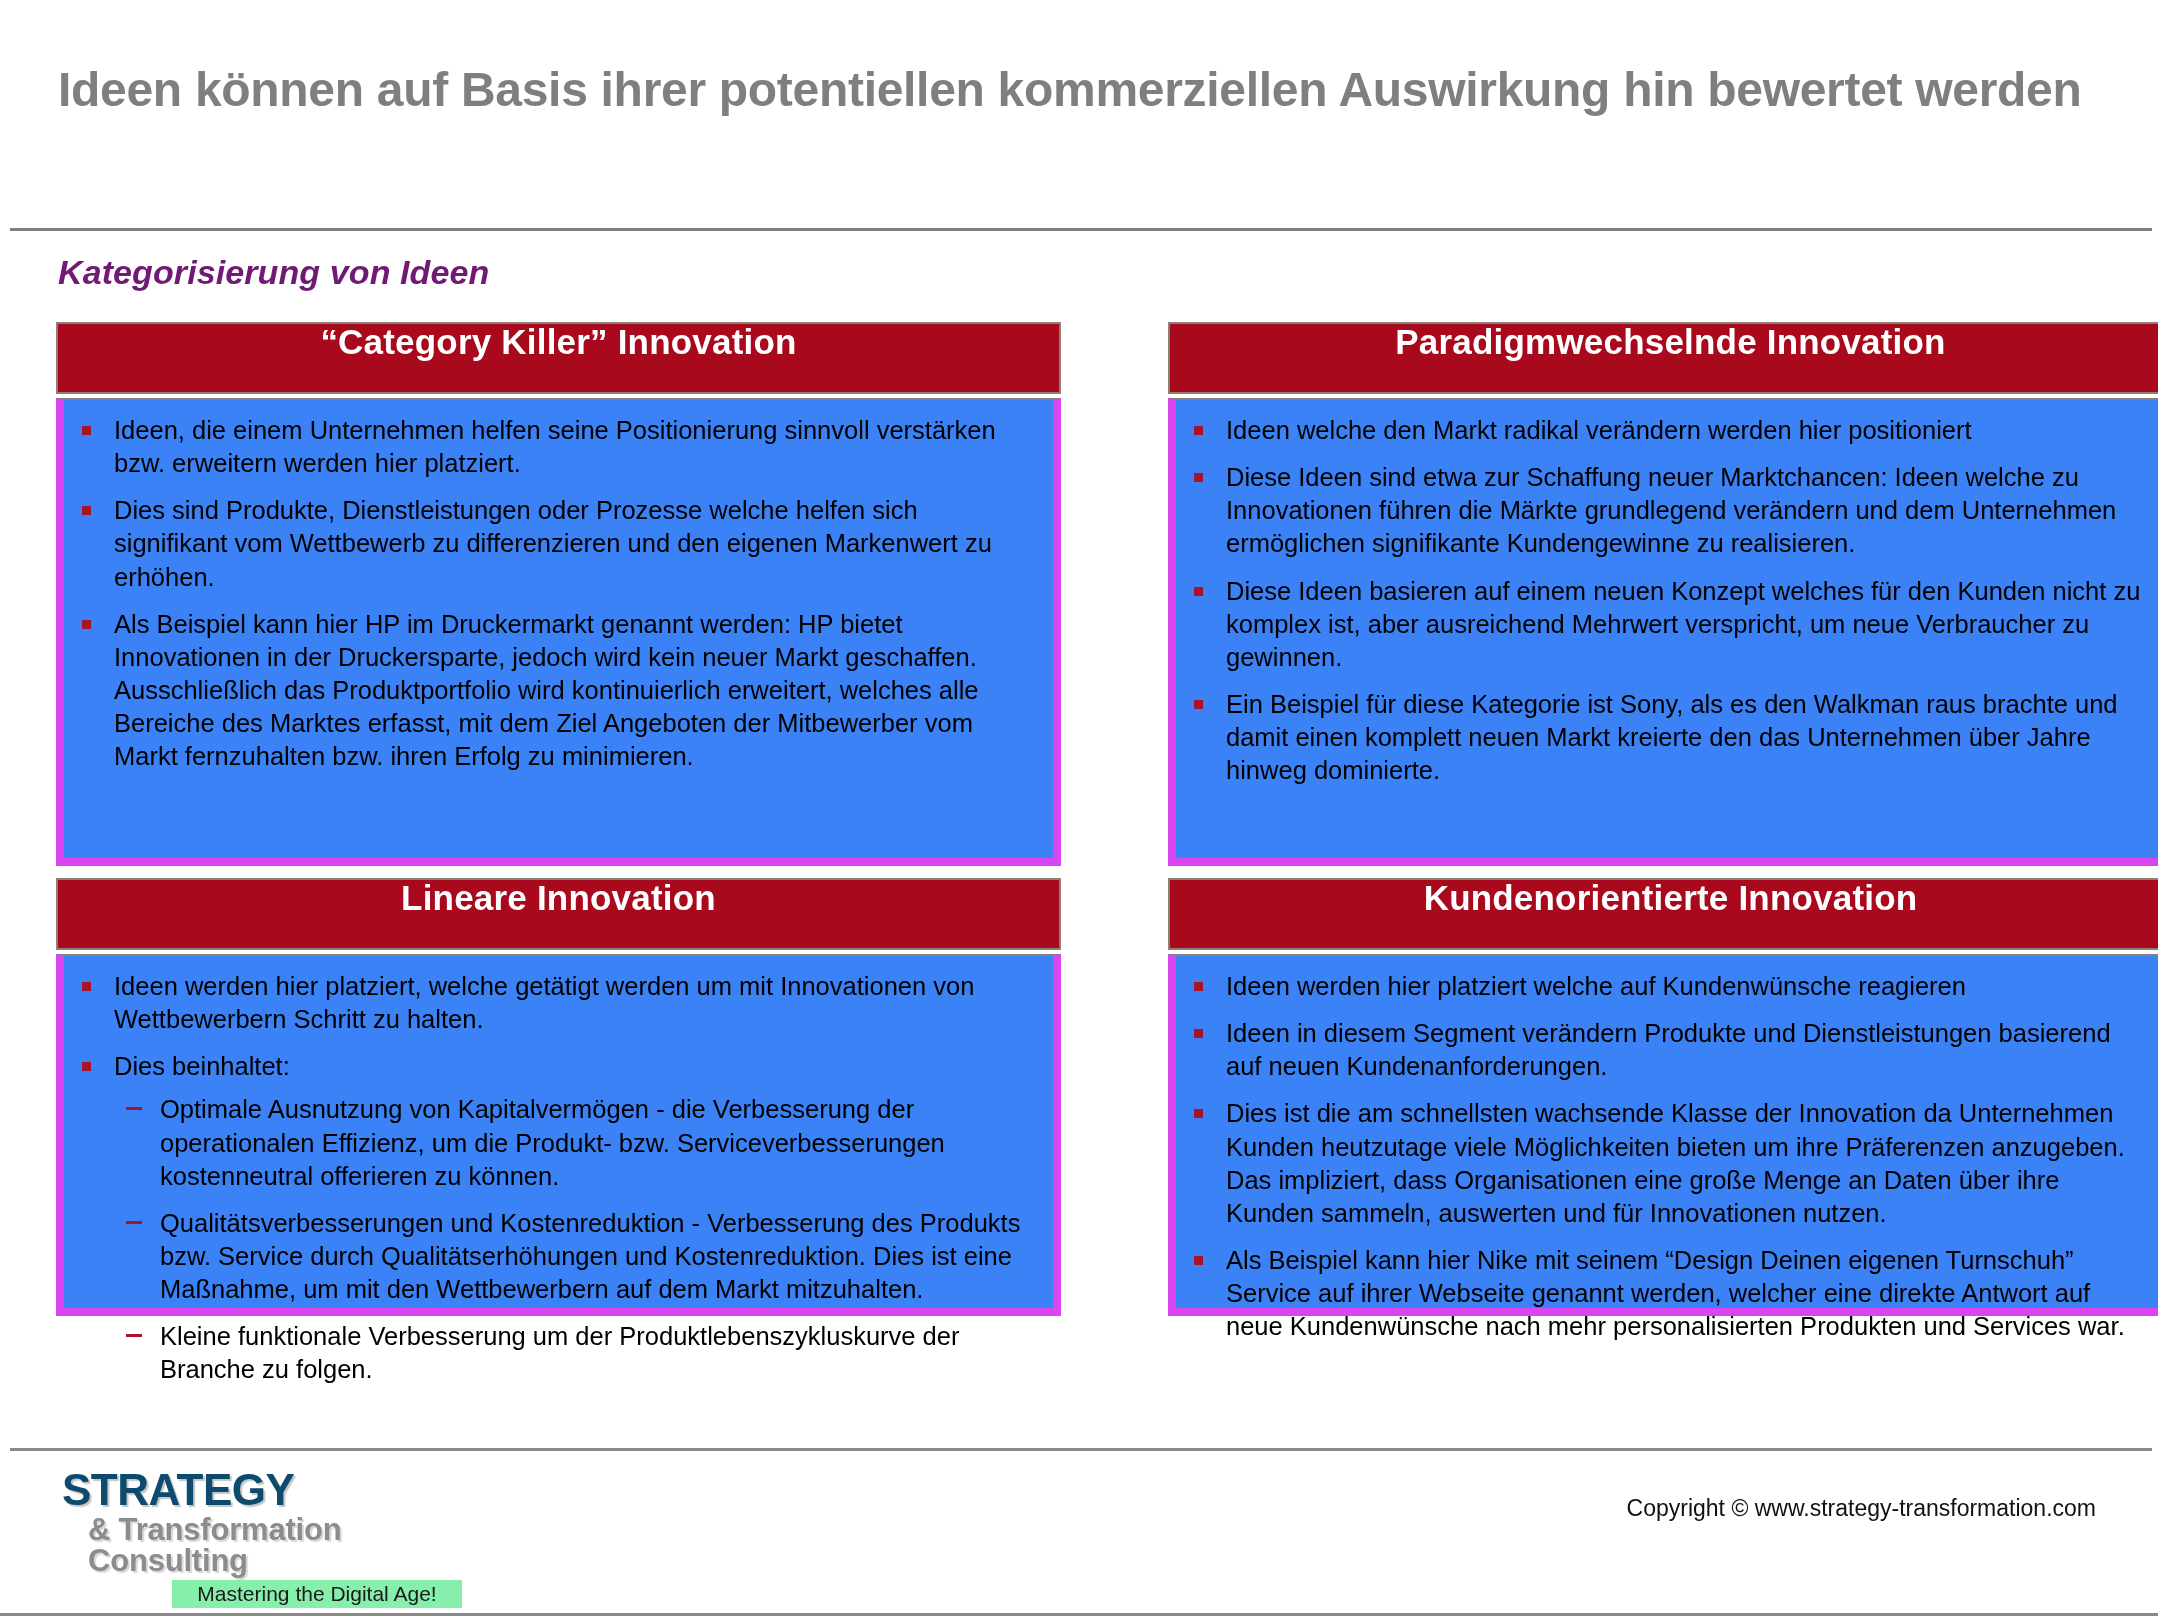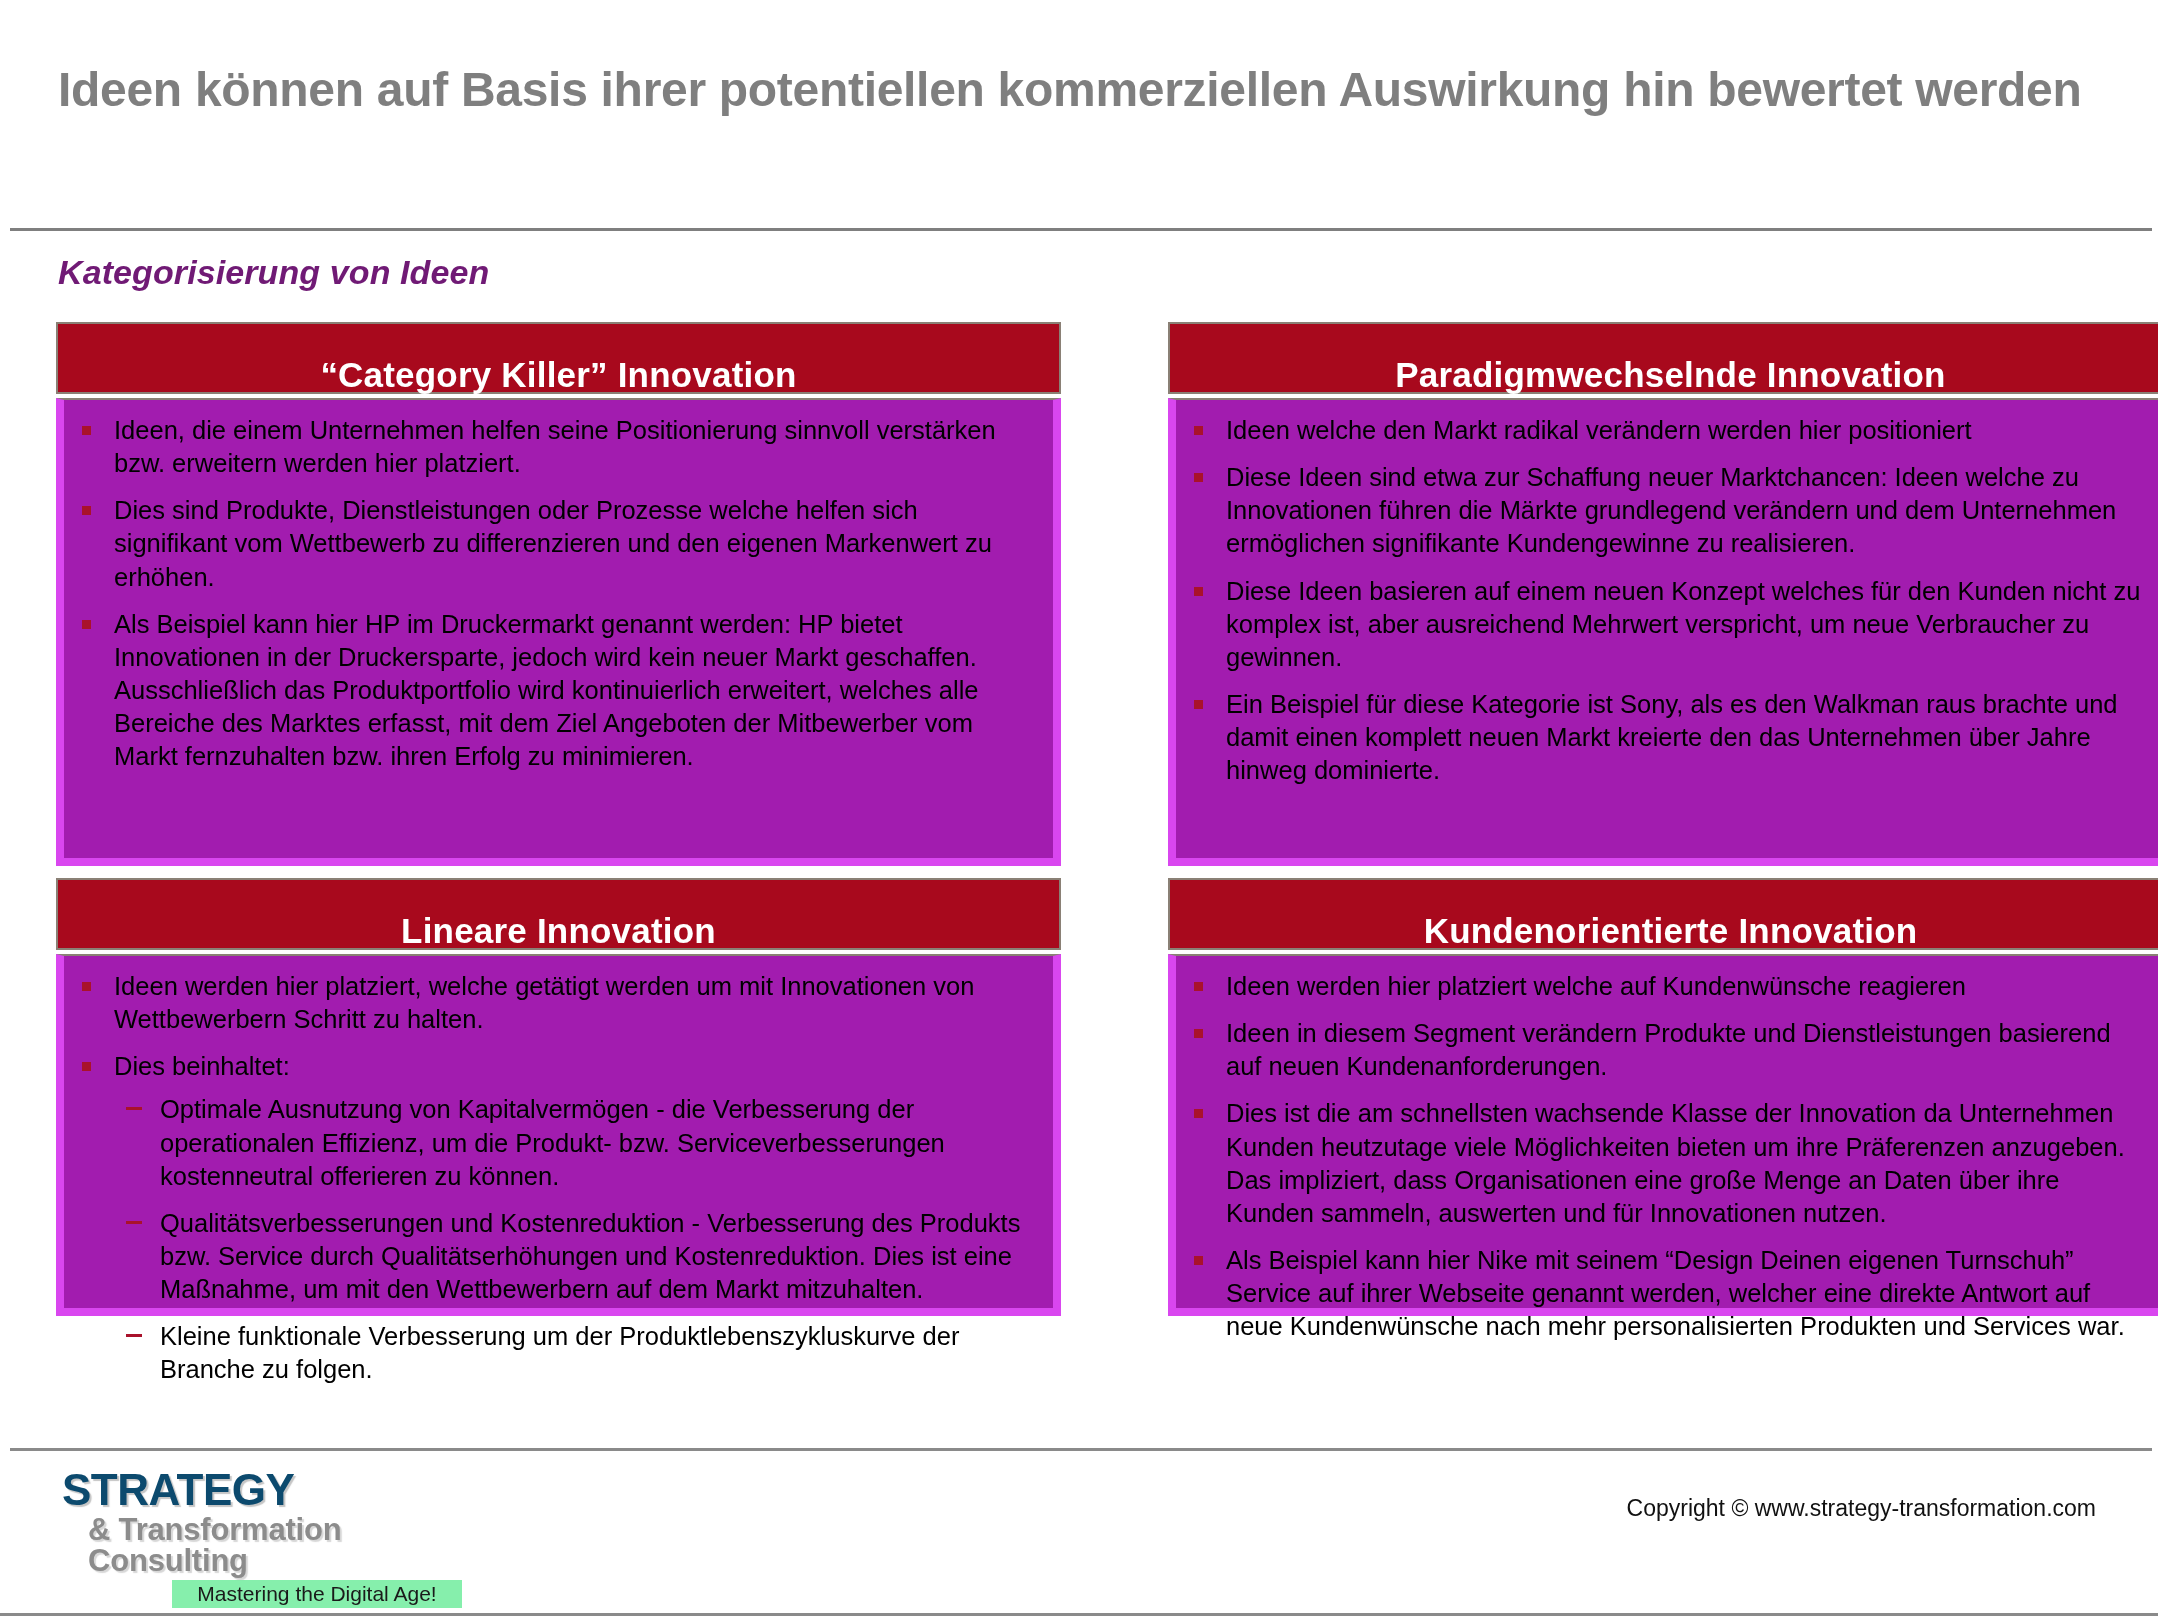--- a/index.html
+++ b/index.html
@@ -94,39 +94,39 @@
   .cell.col-right { left: 1112px; }
   .cell.row-top    { top: 0;   }
   .cell.row-bottom { top: 556px; border-radius: 24px; }
 
   .cell-header {
     box-sizing: border-box;
     height: 72px;
     background: #a8091d;
     border: 2px solid #8a8075;
     display: flex;
-    align-items: flex-end;
+    align-items: flex-start;
     justify-content: center;
   }
   .cell-header-text {
     color: #ffffff;
     font-size: 35px;
     font-weight: bold;
     letter-spacing: 0.2px;
     line-height: 1;
     text-align: center;
   }
 
   .cell-body {
     box-sizing: border-box;
     border: 8px solid #d946ef;
     border-top: none;
     margin-top: 4px;
     border-top: 2px solid #8a8075;
-    background: #a21caf;
+    background: #3b82f6;
     padding: 14px 16px 10px 12px;
   }
   .cell.row-top    .cell-body { height: 468px; }
   .cell.row-bottom .cell-body { height: 362px; }
 
   ul.bullets {
     list-style: none;
     margin: 0;
     padding: 0;
   }

